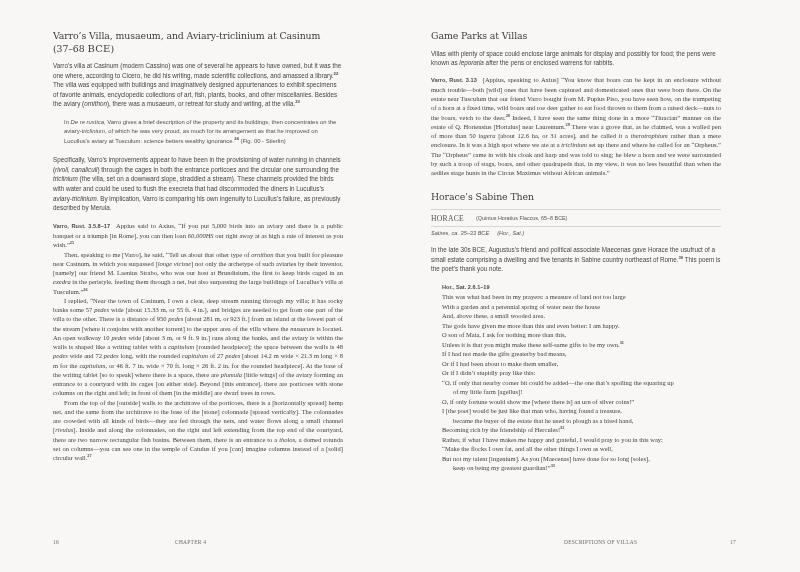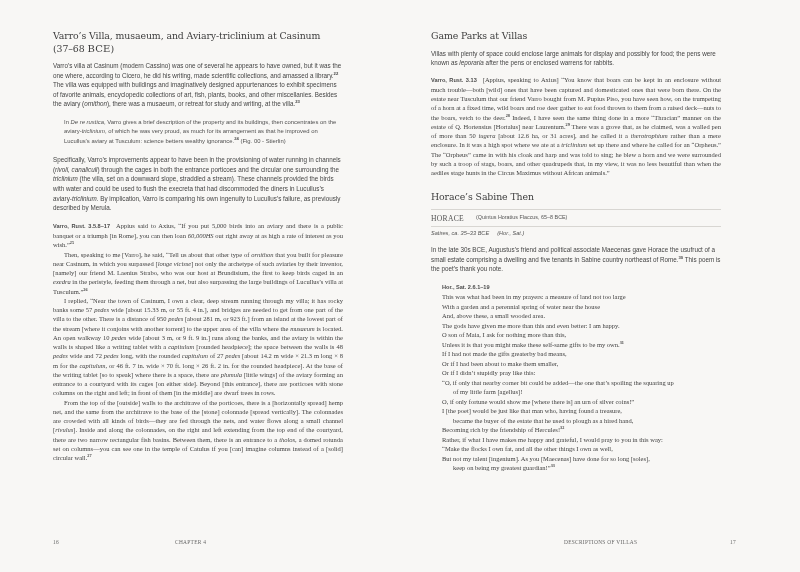--- a/index.html
+++ b/index.html
@@ -20,21 +20,21 @@
   .note { font-family: "Liberation Sans", sans-serif; font-size: 5.9px; line-height: 9.4px; color: #505050; padding-left: 11px; margin-top: 9px; }
   .serif { font-family: "Liberation Serif", serif; font-size: 6.5px; line-height: 9.25px; color: #3e3e3e; text-align: justify; }
   .serif p { text-indent: 0; }
   .serif p.ind { text-indent: 11px; }
   .src { font-family: "Liberation Sans", sans-serif; font-size: 5.6px; font-weight: bold; color: #4a4a4a; margin-right: 6px; }
   sup { font-size: 4.2px; vertical-align: super; line-height: 0; font-weight: bold; }
   i { font-style: italic; }
   .passage { margin-top: 7px; }
 
   .rule { height: 1px; background: #d8d6d2; margin: 5px 0 4px 0; }
-  .author-row { display: flex; align-items: flex-start; gap: 12px; }
+  .author-row { display: flex; align-items: center; gap: 12px; }
   .author-name { font-family: "Liberation Serif", serif; font-size: 7.6px; letter-spacing: 0.3px; color: #555; }
   .author-full { font-family: "Liberation Sans", sans-serif; font-size: 5.4px; color: #555; }
   .work-row { display: flex; align-items: baseline; gap: 8px; font-family: "Liberation Sans", sans-serif; font-size: 5.6px; color: #555; font-style: italic; }
 
   .verse { margin-top: 9px; padding-left: 11px; }
   .verse .vhead { font-family: "Liberation Sans", sans-serif; font-size: 5.6px; font-weight: bold; color: #4a4a4a; line-height: 9.4px; }
   .verse .line { font-family: "Liberation Serif", serif; font-size: 6.5px; line-height: 9.5px; color: #3e3e3e; white-space: nowrap; }
   .verse .line.cont { padding-left: 11px; }
 
   .footer { position: absolute; top: 539px; font-family: "Liberation Serif", serif; font-size: 5.4px; color: #666; letter-spacing: 0.3px; }

